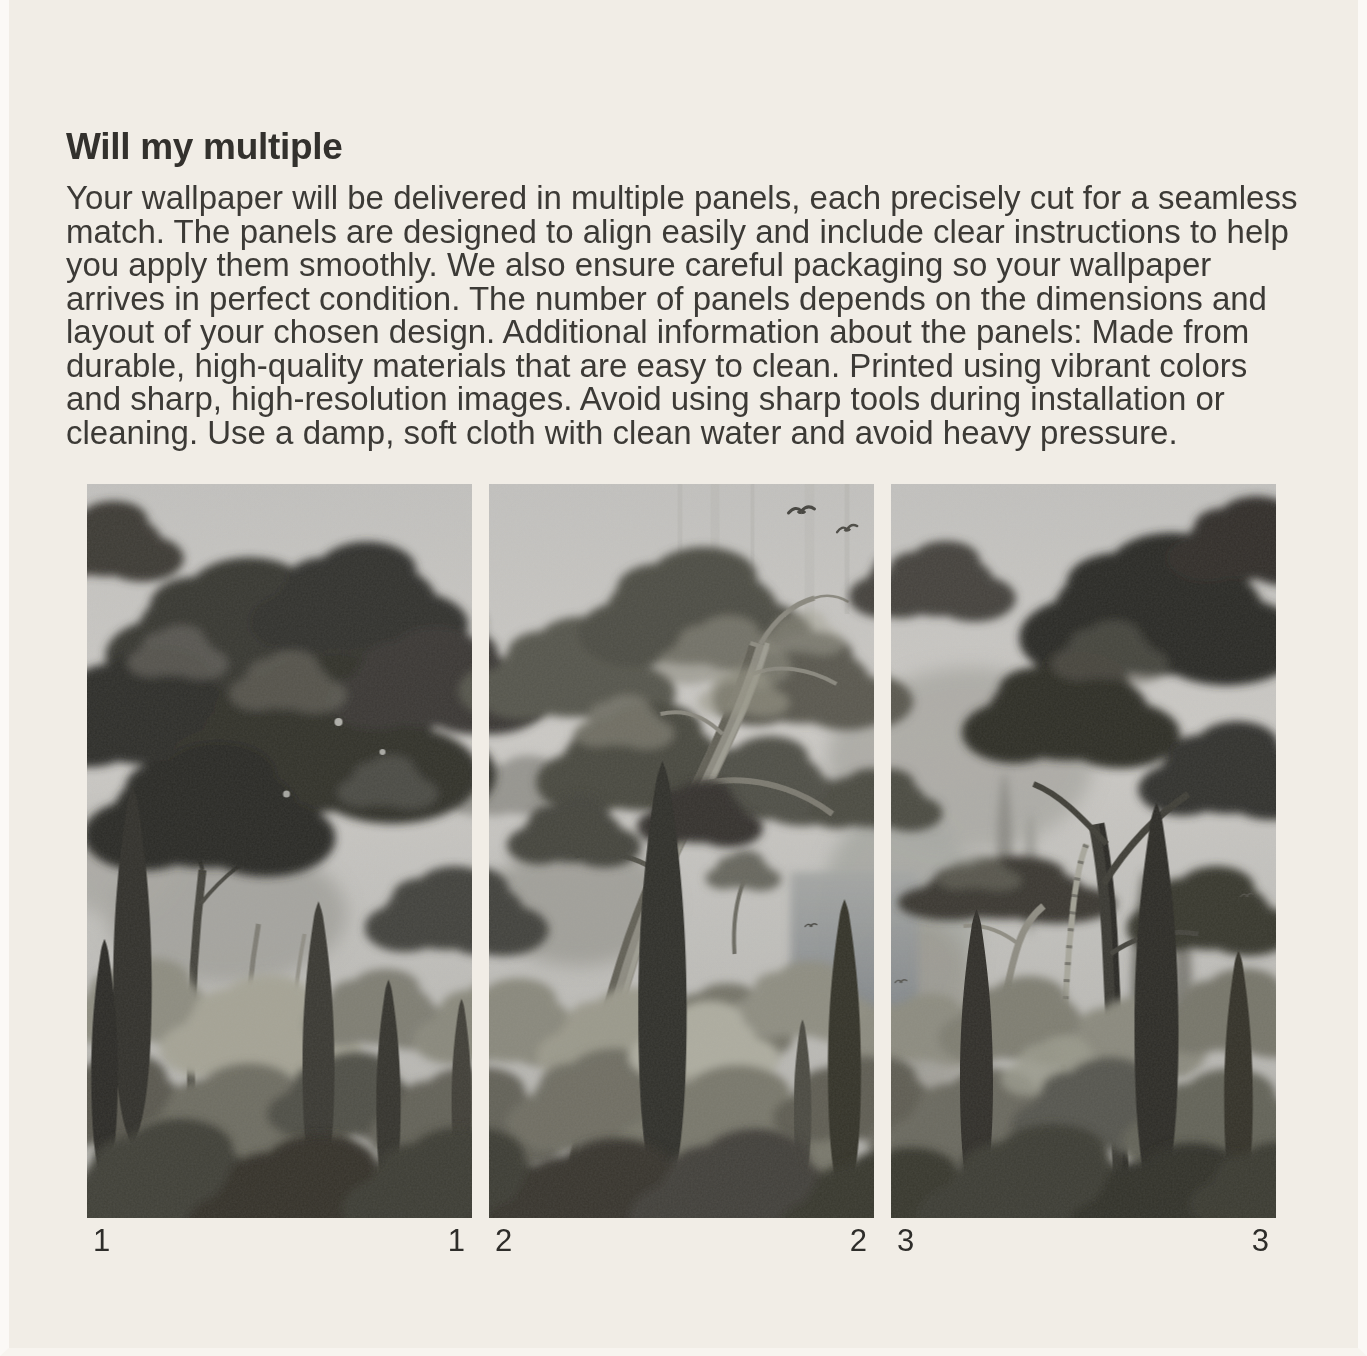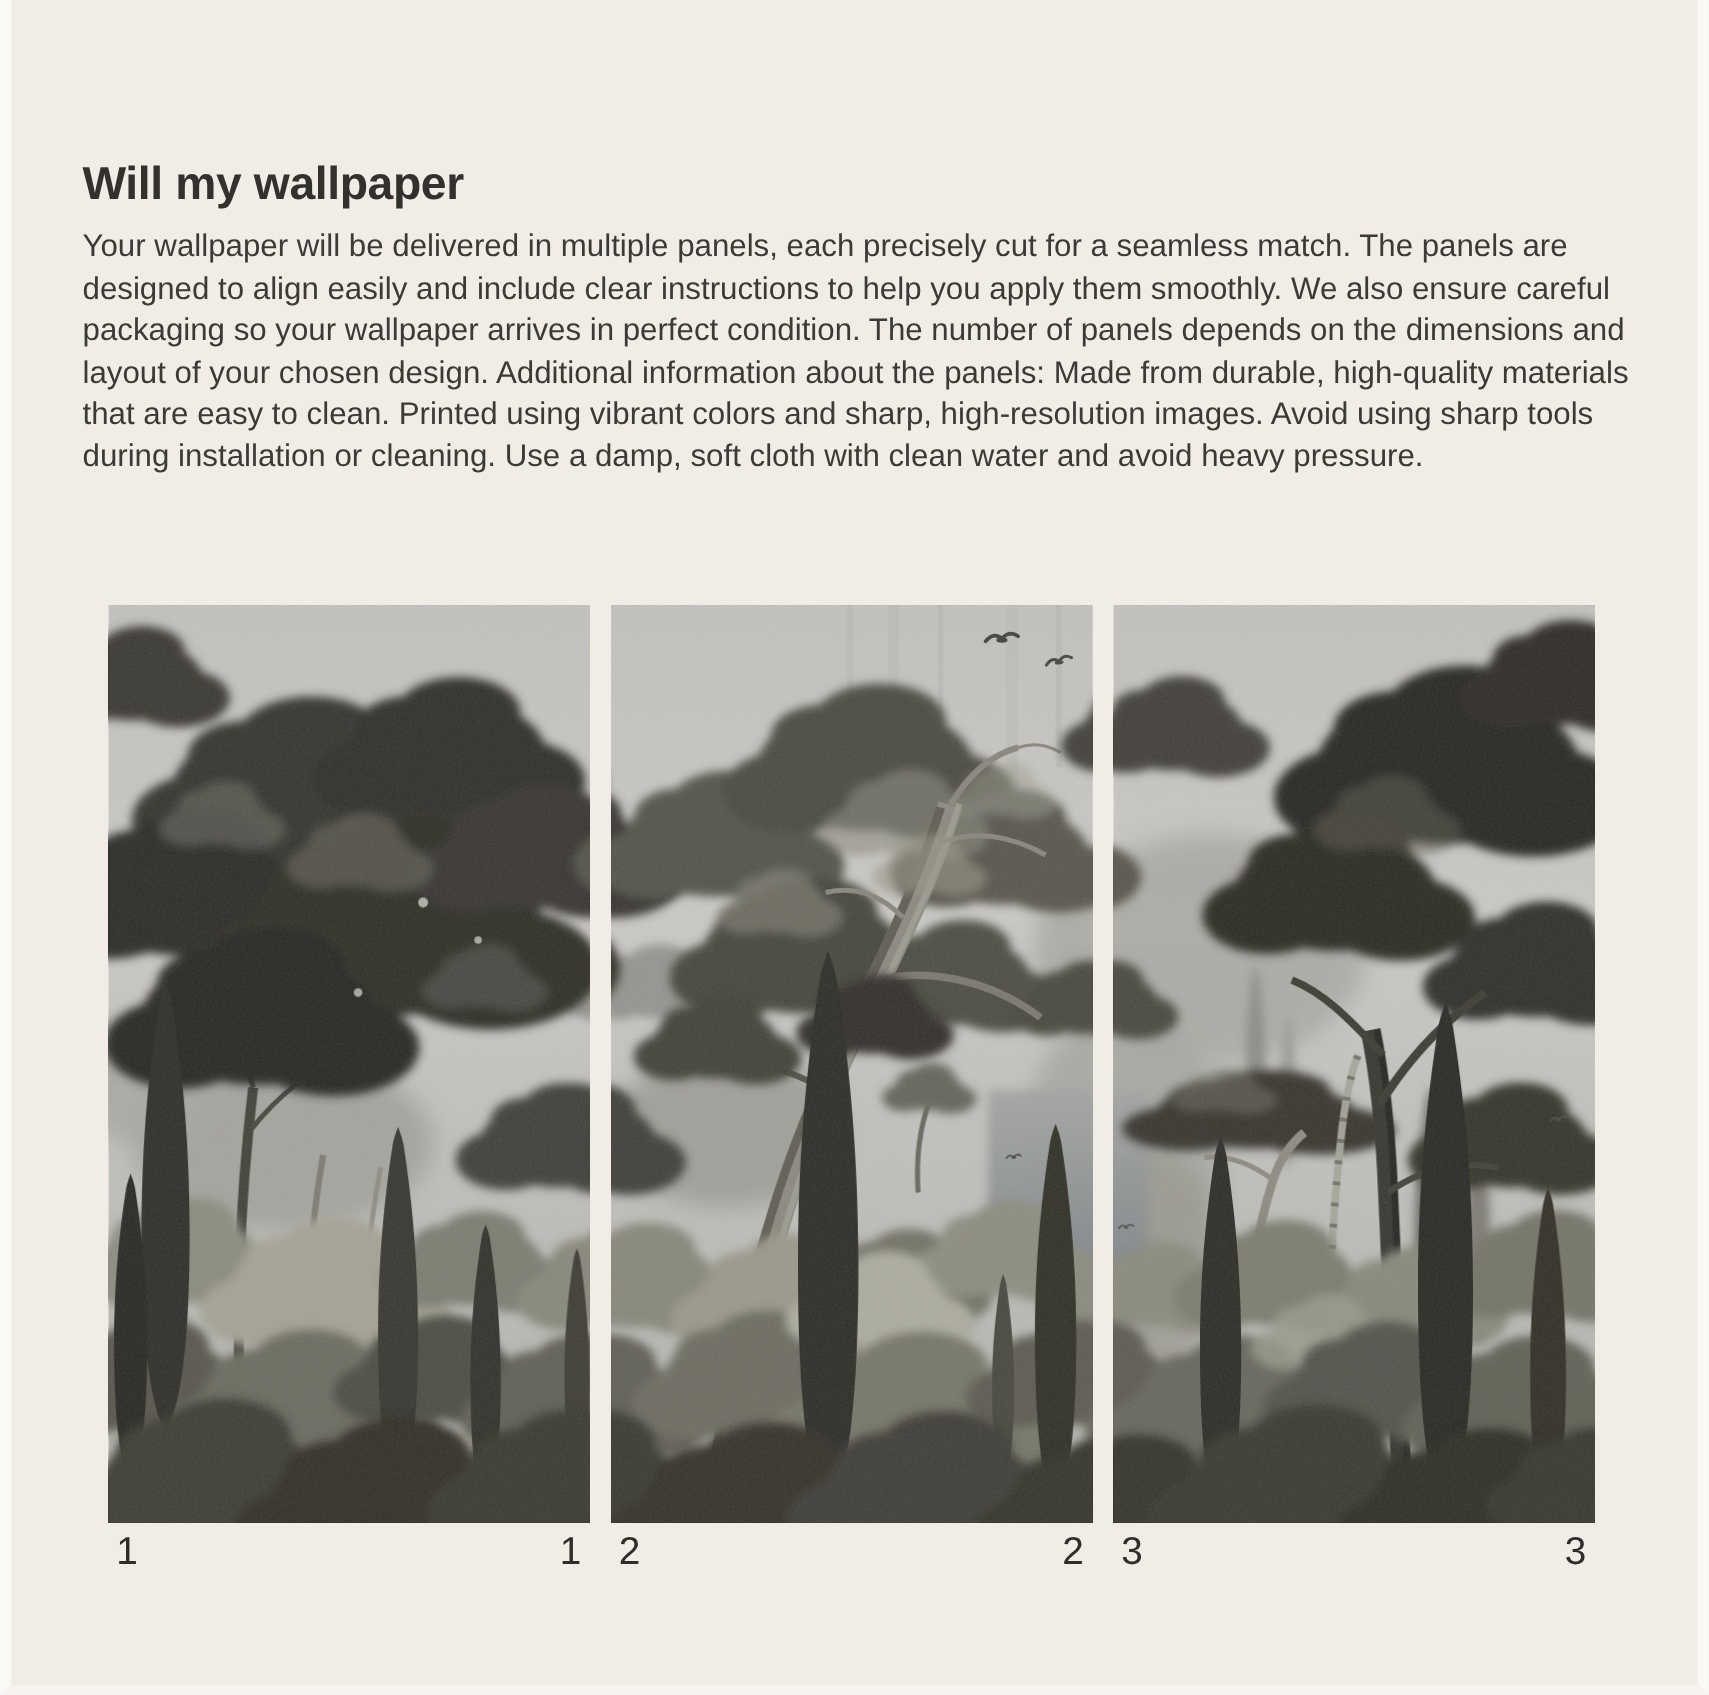--- a/index.html
+++ b/index.html
@@ -16,21 +16,21 @@
   }
   .content{position:absolute;left:57px;top:0;width:1250px;}
   h1{
     margin:126px 0 0 0;
     font-size:37px;line-height:42px;font-weight:bold;
     color:#33312d;letter-spacing:-0.3px;
   }
   h1 span{display:block;}
   .body-text{
     margin:13px 0 0 0;width:1243px;
-    font-size:25px;line-height:33.5px;
+    font-size:33px;line-height:33.5px;
     color:#3c3a36;
   }
   .panels-row{
     position:absolute;left:78px;top:484px;width:1190px;
     display:flex;gap:17px;
   }
   figure.panel{margin:0;padding:0;width:385px;flex:0 0 385px;}
   .art{
     display:block;width:385px;height:734px;background:#c8c7c3;
   }
@@ -258,21 +258,21 @@
       <use href="#bird" transform="translate(782,498) scale(0.45)" stroke="#565550" fill="#565550"></use>
 
       <rect x="0" y="0" width="1158" height="734" filter="url(#grain)" opacity="0.8"></rect>
     </g>
   </defs>
 </svg>
 
 <div class="page">
   <div class="content">
     <h1>
-      <span>Will my wallpaper</span>
+      <span>Will my multiple</span>
     </h1>
     <p class="body-text">Your wallpaper will be delivered in multiple panels, each precisely cut for a seamless match. The panels are designed to align easily and include clear instructions to help you apply them smoothly. We also ensure careful packaging so your wallpaper arrives in perfect condition. The number of panels depends on the dimensions and layout of your chosen design. Additional information about the panels: Made from durable, high-quality materials that are easy to clean. Printed using vibrant colors and sharp, high-resolution images. Avoid using sharp tools during installation or cleaning. Use a damp, soft cloth with clean water and avoid heavy pressure.</p>
   </div>
 
   <div class="panels-row">
 
     <figure class="panel">
       <svg class="art" viewBox="0 0 386 734" preserveAspectRatio="xMidYMid slice" role="img" aria-label="Wallpaper panel 1 of 3 - grayscale forest mural, left section with large dark tree canopy and cypresses">
         <use href="#muralScene"></use>
       </svg>

